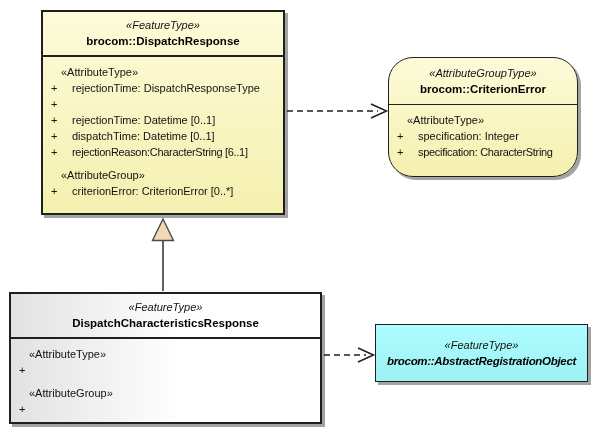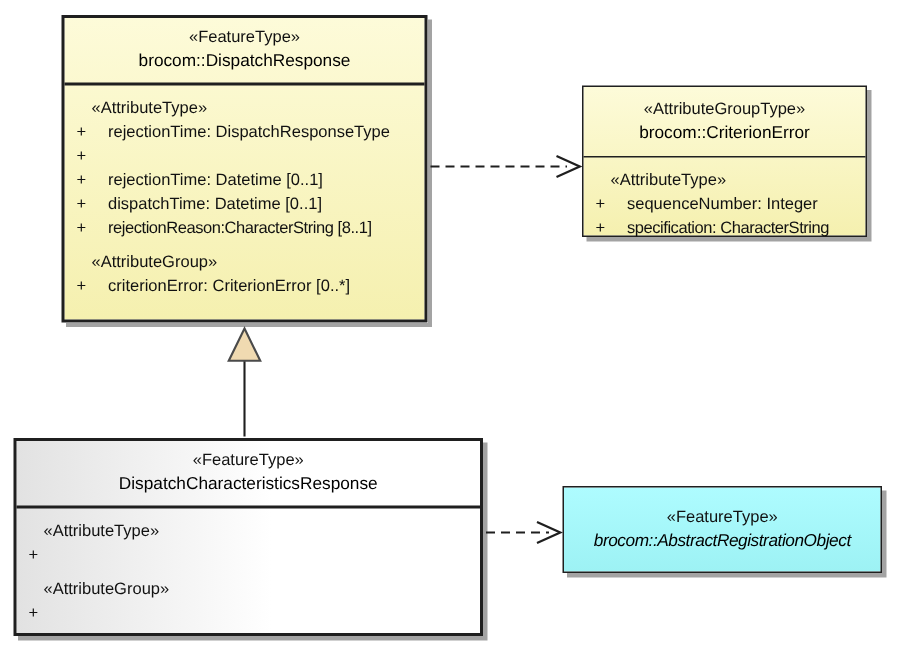--- a/index.html
+++ b/index.html
@@ -9,22 +9,22 @@
   .uml-class{position:absolute;box-sizing:border-box;border:2px solid #1f1f1f;
              box-shadow:3px 3px 0 #a3a3a3;z-index:2;}
   .thin{border-width:1.5px;}
   .fill-yellow{background:linear-gradient(to bottom,#fdfbd9 0%,#f5f0af 100%);}
   .fill-neutral{background:linear-gradient(to right,#e2e2e2 0%,#ffffff 55%);}
   .fill-cyan{background:linear-gradient(to bottom,#aefcff 0%,#9df2f4 100%);}
   .title{display:flex;flex-direction:column;align-items:center;justify-content:center;
          border-bottom:2px solid #1f1f1f;box-sizing:border-box;}
   .thin .title{border-bottom-width:1.5px;}
   .title.no-sep{border-bottom:none;height:100%;}
-  .stereo{font-size:11px;color:#111;line-height:14px;}
-  .cname{font-size:11.5px;font-weight:normal;color:#000;line-height:15px;margin-top:2px;}
+  .stereo{font-size:11px;color:#111;line-height:14px;font-style:italic;}
+  .cname{font-size:11.5px;font-weight:bold;color:#000;line-height:15px;margin-top:2px;}
   .cname.abstract{font-style:italic;}
   .attrs{padding-top:7px;font-size:11px;color:#111;}
   .sec-header{padding-left:18px;line-height:16px;}
   .attr-row{display:flex;padding-left:8px;line-height:16px;white-space:nowrap;}
   .attr-row .vis{width:21px;flex:none;}
   .gap{margin-top:7px;}
   .condensed{letter-spacing:-0.3px;}
 </style>
 </head>
 <body>
@@ -63,40 +63,40 @@
       <div class="attr-row">
         <span class="vis">+</span>
         <span>rejectionTime: Datetime [0..1]</span>
       </div>
       <div class="attr-row">
         <span class="vis">+</span>
         <span>dispatchTime: Datetime [0..1]</span>
       </div>
       <div class="attr-row">
         <span class="vis">+</span>
-        <span class="condensed">rejectionReason:CharacterString [8..1]</span>
+        <span class="condensed">rejectionReason:CharacterString [6..1]</span>
       </div>
       <div class="sec-header gap">«AttributeGroup»</div>
       <div class="attr-row">
         <span class="vis">+</span>
         <span>criterionError: CriterionError [0..*]</span>
       </div>
     </div>
   </div>
 
-  <div class="uml-class fill-yellow thin" style="left:388px;top:57px;width:190px;height:101px;">
+  <div class="uml-class fill-yellow thin" style="left:388px;top:57px;width:190px;height:120px;border-radius:25px;">
     <div class="title" style="height:47px;">
       <div class="stereo">«AttributeGroupType»</div>
       <div class="cname">brocom::CriterionError</div>
     </div>
     <div class="attrs">
       <div class="sec-header">«AttributeType»</div>
       <div class="attr-row">
         <span class="vis">+</span>
-        <span>sequenceNumber: Integer</span>
+        <span>specification: Integer</span>
       </div>
       <div class="attr-row">
         <span class="vis">+</span>
         <span class="condensed">specification: CharacterString</span>
       </div>
     </div>
   </div>
 
   <div class="uml-class fill-neutral" style="left:9px;top:292px;width:313px;height:132px;">
     <div class="title" style="height:45px;">

